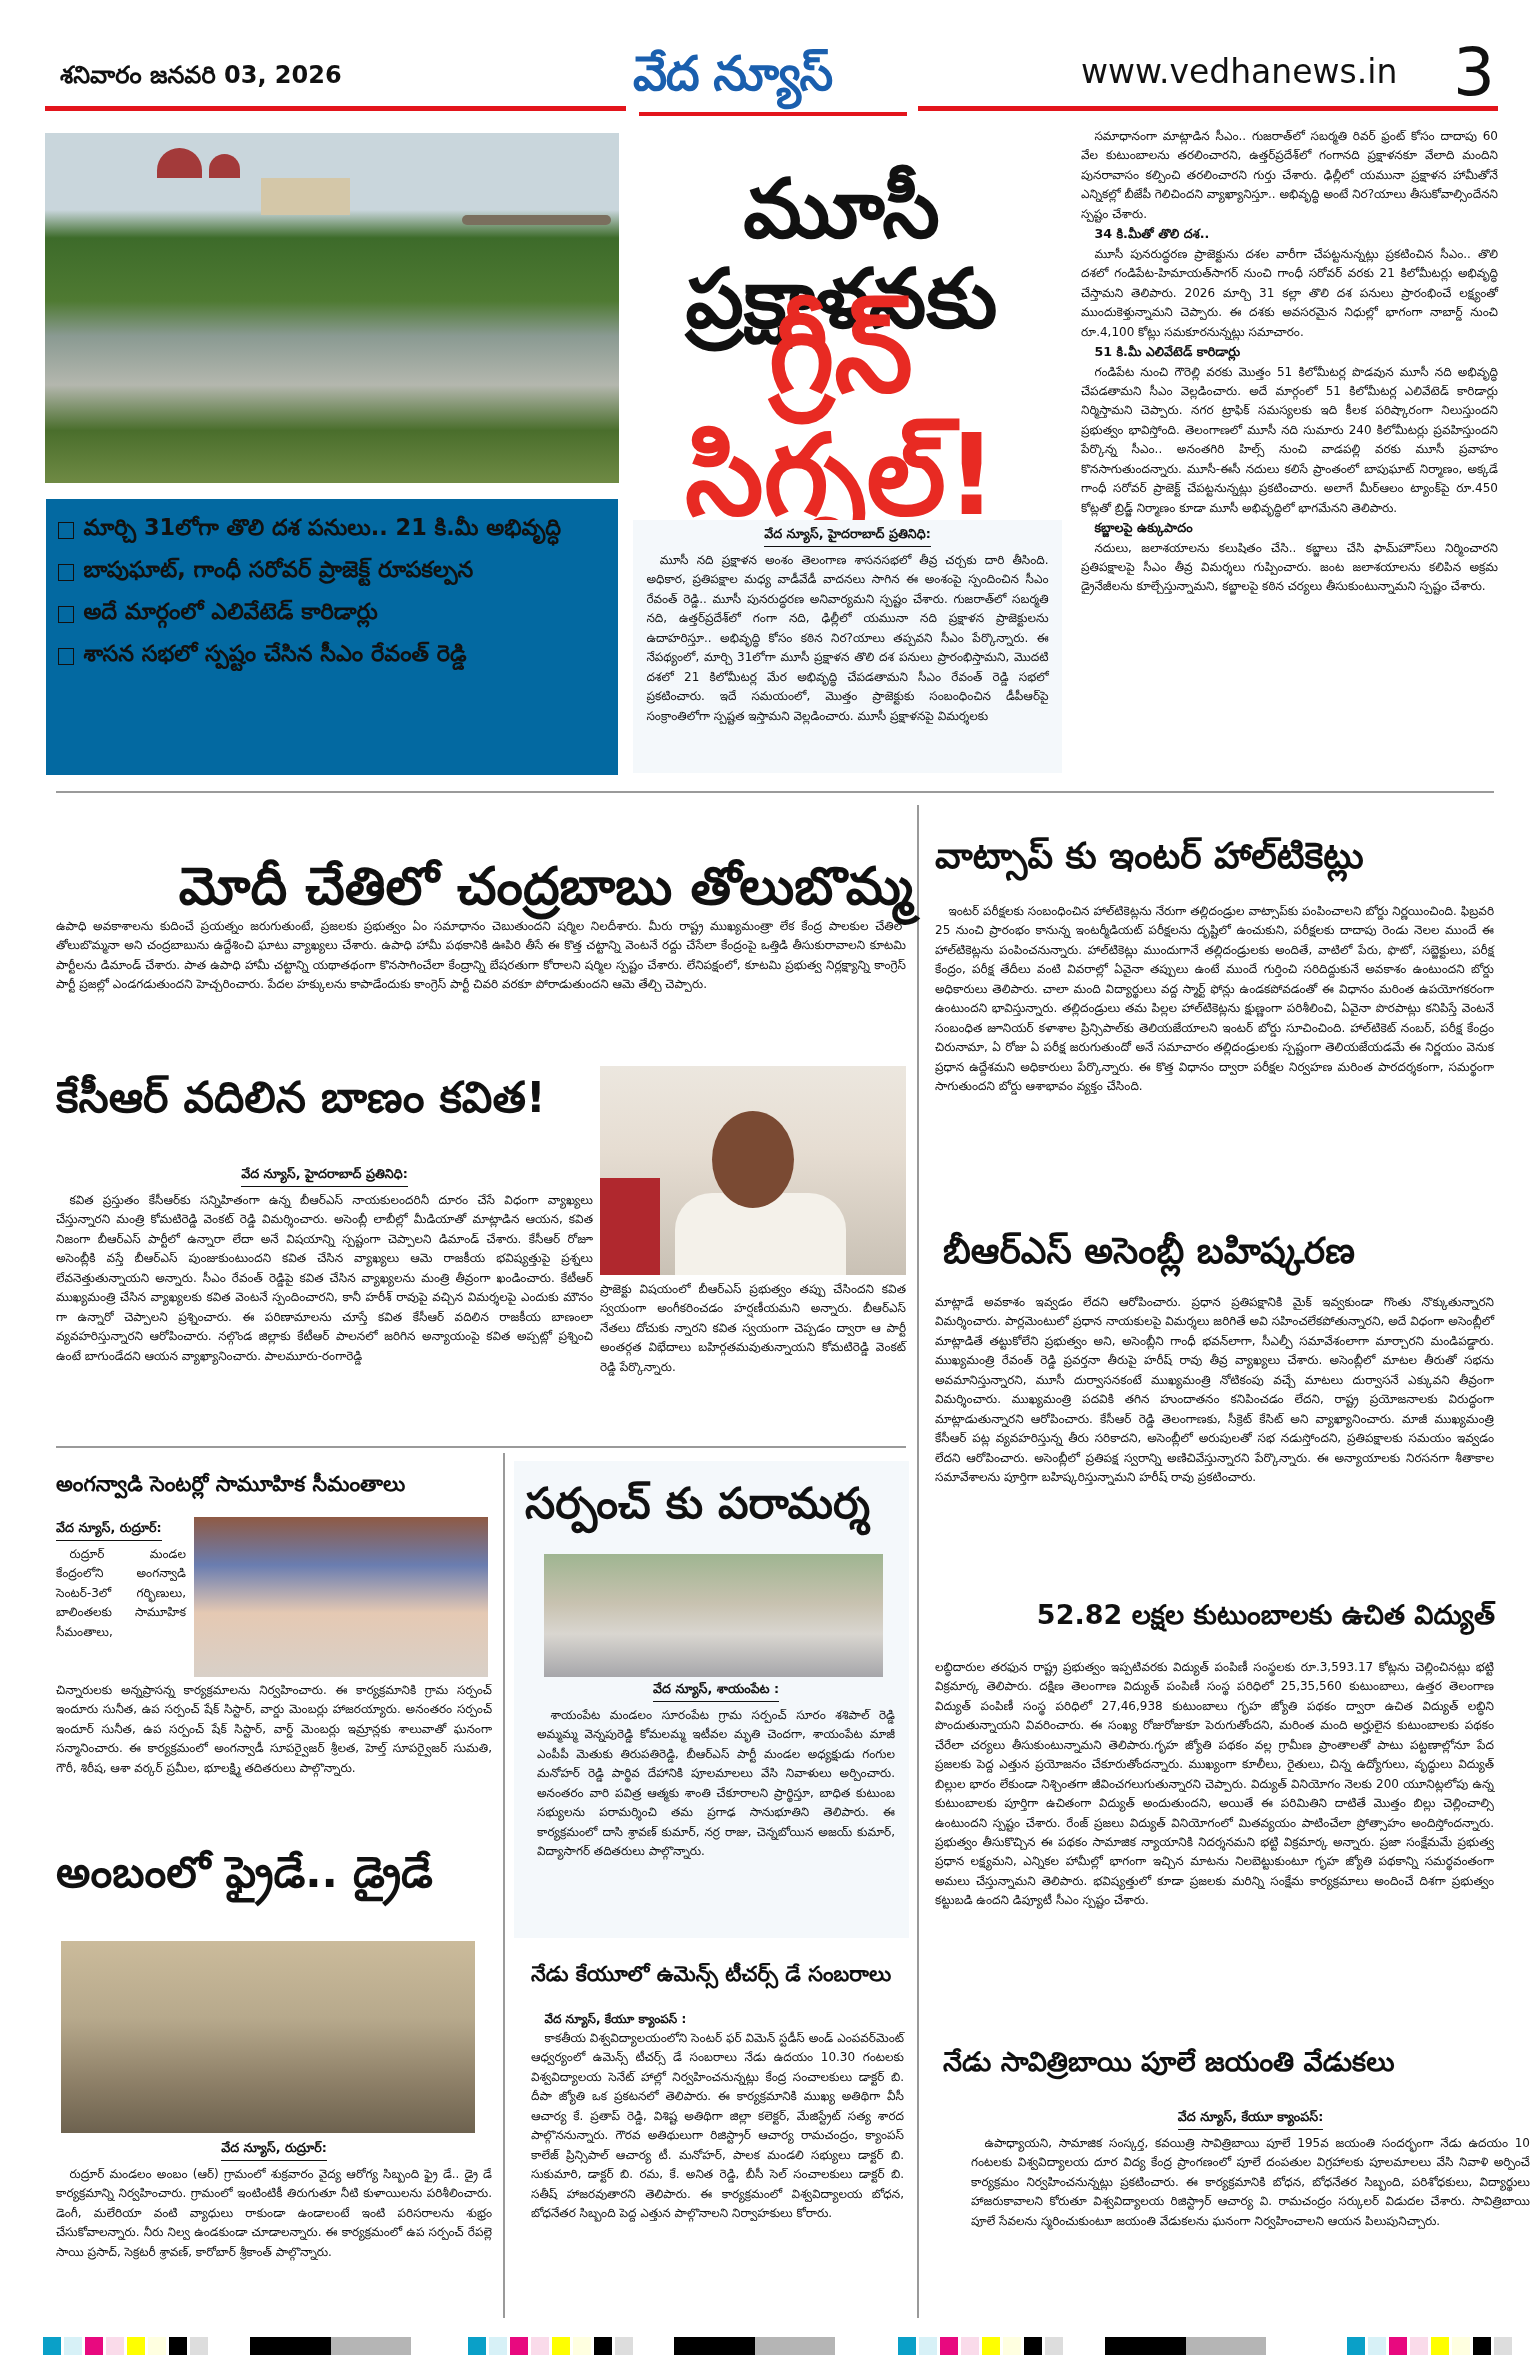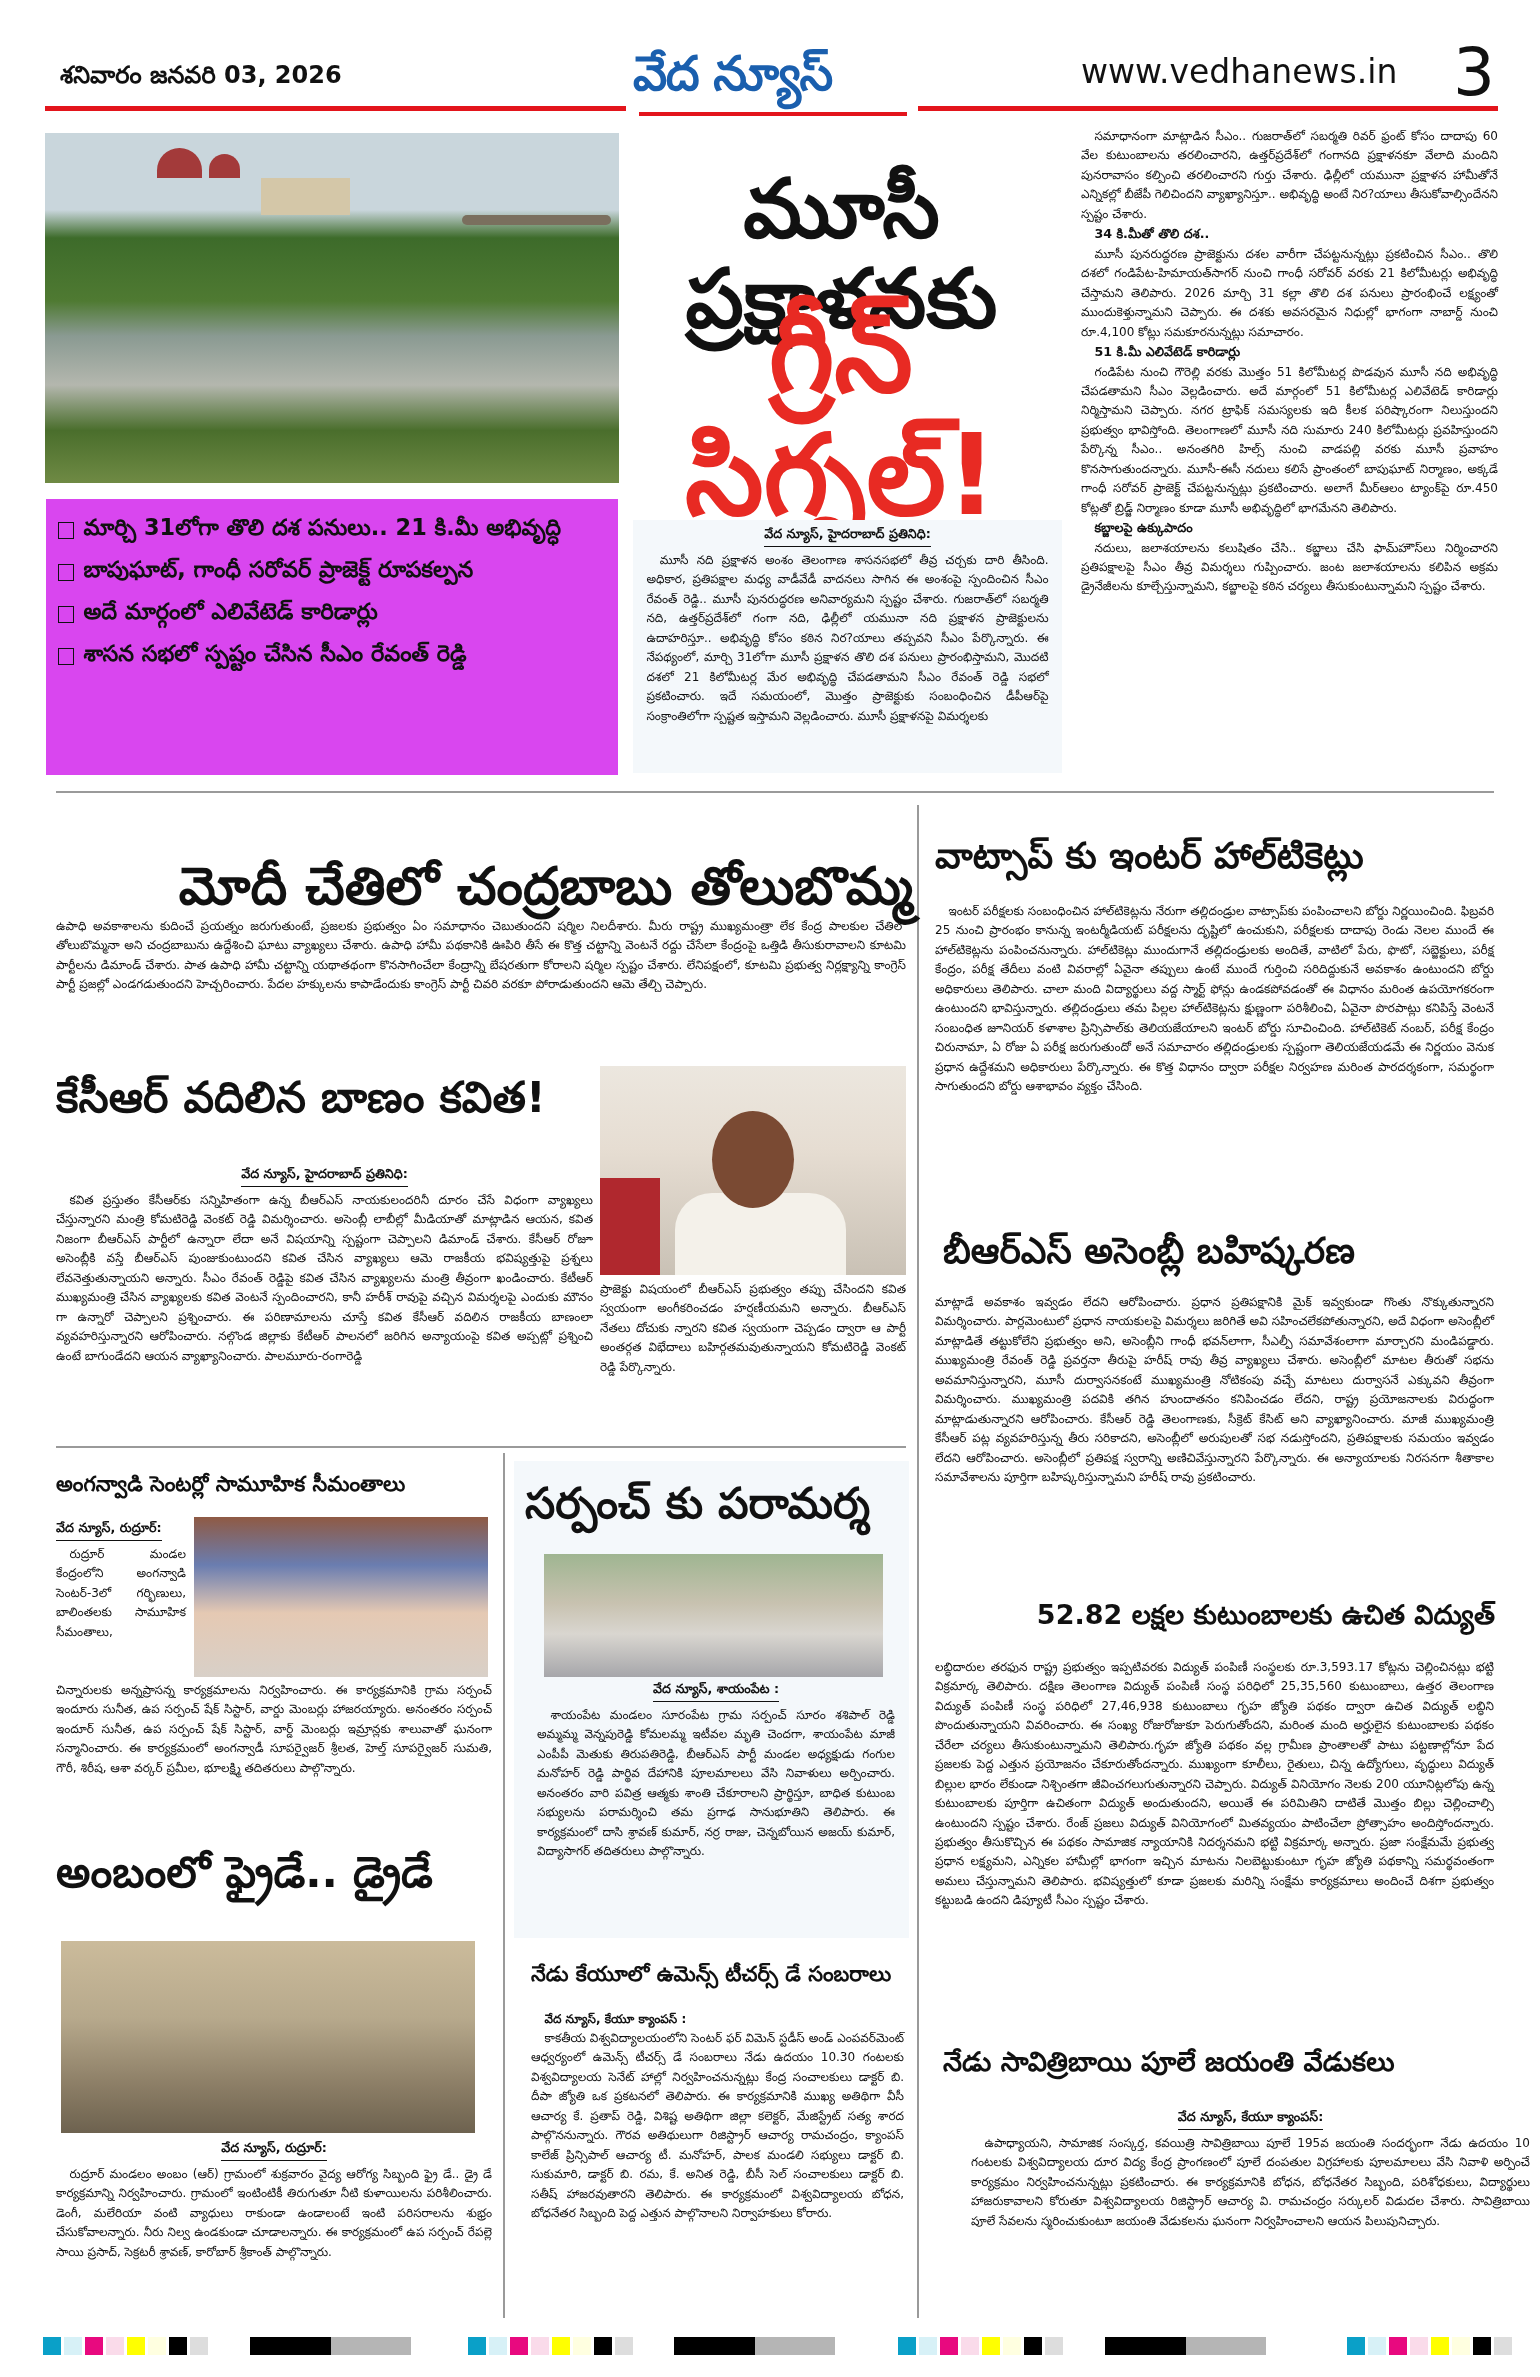--- a/index.html
+++ b/index.html
@@ -15,21 +15,21 @@
   .redline { height: 5.2px; background: #e3151c; top: 106px; }
 
   
   .lead-photo { left: 45px; top: 133px; width: 574px; height: 350px;
     background: linear-gradient(180deg,#c9d6dc 0%,#c9d6dc 22%,#3d6b2a 30%,#4f7a32 48%,#8a9a92 58%,#b4b7ae 72%,#4a6e2c 85%,#6f8a44 100%); }
   .lead-photo .dome { position:absolute; left:112px; top:15px; width:45px; height:30px; border-radius:22.4px 22.4px 0 0; background:#a33a3a; }
   .lead-photo .dome2 { position:absolute; left:164px; top:21px; width:31px; height:24px; border-radius:15.7px 15.7px 0 0; background:#a33a3a; }
   .lead-photo .bldg { position:absolute; left:216px; top:45px; width:89px; height:37px; background:#d4c7a8; }
   .lead-photo .bridge { position:absolute; left:417px; top:82px; width:149px; height:10.4px; background:#7a6f5e; border-radius:6px; }
 
-  .bullets { left: 46px; top: 499px; width: 572px; height: 276px; background: #d946ef; padding: 10.4px 12px; }
+  .bullets { left: 46px; top: 499px; width: 572px; height: 276px; background: #0369a1; padding: 10.4px 12px; }
   .bullet { display:flex; align-items:center; gap:9px; font-size: 22.4px; font-weight: bold; height: 42px; }
   .chk { width: 16.4px; height: 16.4px; border: 1.5px solid #111; flex: none; }
 
   .hl-top { left: 633px; top: 164px; width: 417px; text-align:center; font-size: 82px; font-weight:bold; line-height: 1.1; }
   .hl-red { left: 625px; top: 291px; width: 432px; text-align:center; font-size: 112px; font-weight:bold; color:#e82a23; line-height: 1.1; }
   .lead-body { left: 633px; top: 520px; width: 429px; height: 253px; background:#f4f8fb; padding: 6px 13.4px; }
   .lead-col2 { left: 1081px; top: 127px; width: 417px; height: 648px; font-size: 12px; line-height: 1.62; text-align: justify; }
   .byline { display:block; text-align:center; font-weight:bold; font-size: 12.7px; margin: 0 auto 4.5px; width: fit-content; border-bottom: 1.5px solid #111; padding-bottom: 1.5px; }
   .body { font-size: 12px; line-height: 1.62; text-align: justify; text-indent: 13.4px; }
   .subhead { font-weight: bold; font-size: 12.7px; padding-left: 13.4px; }

